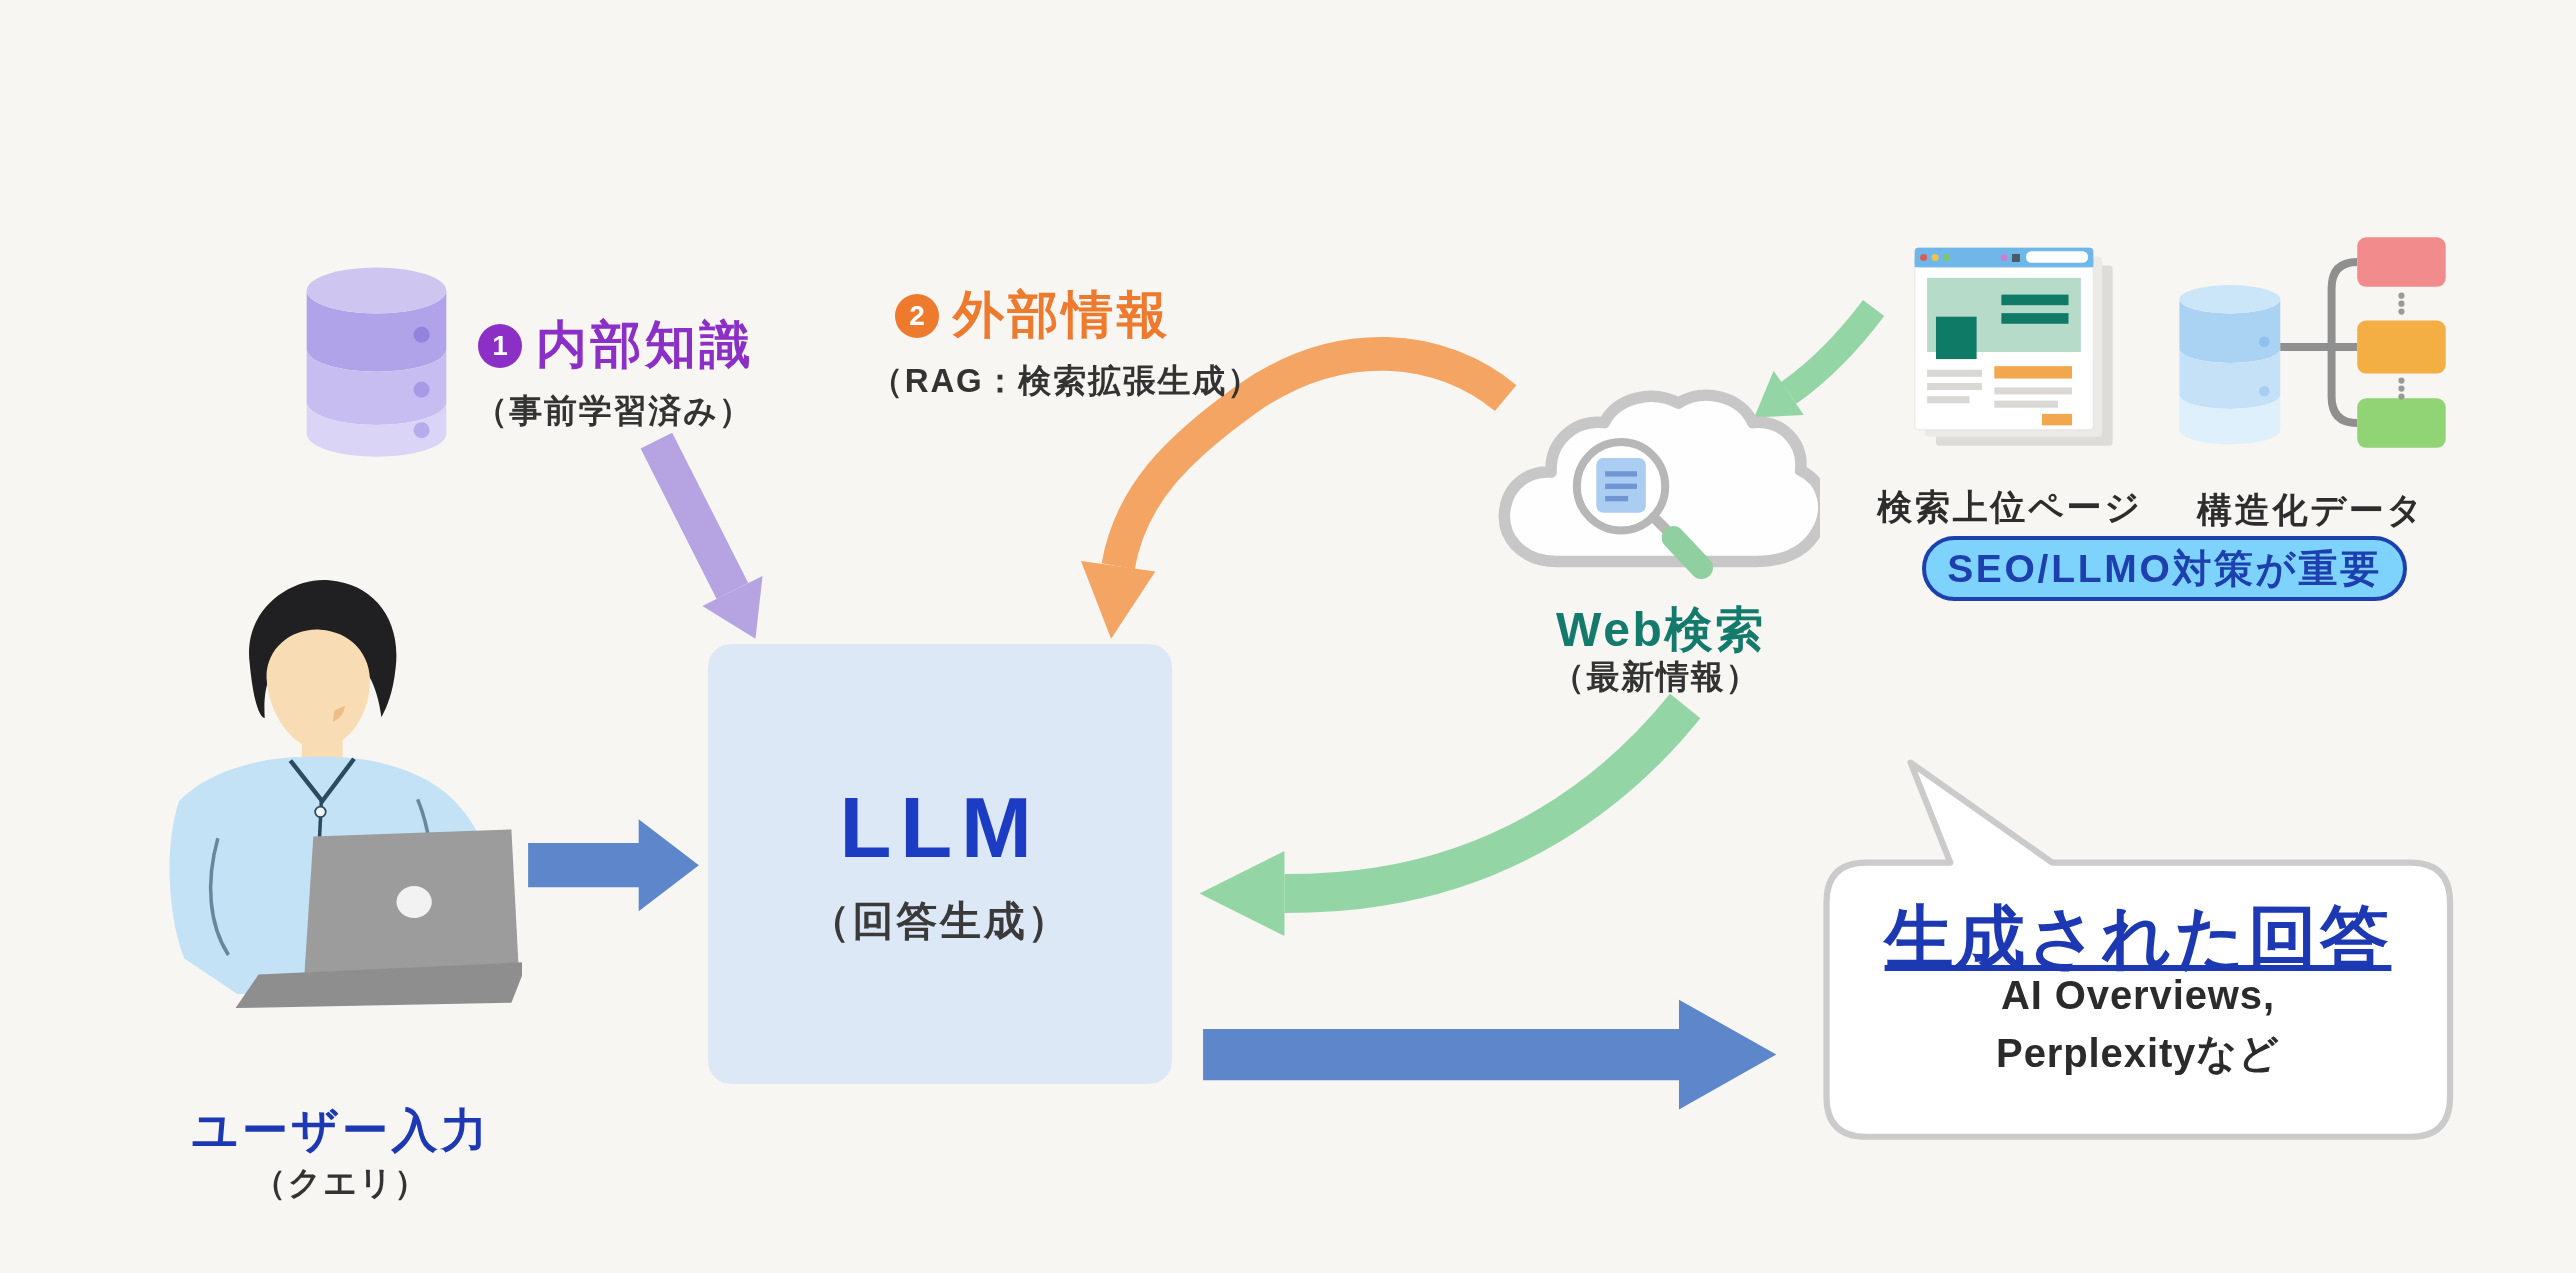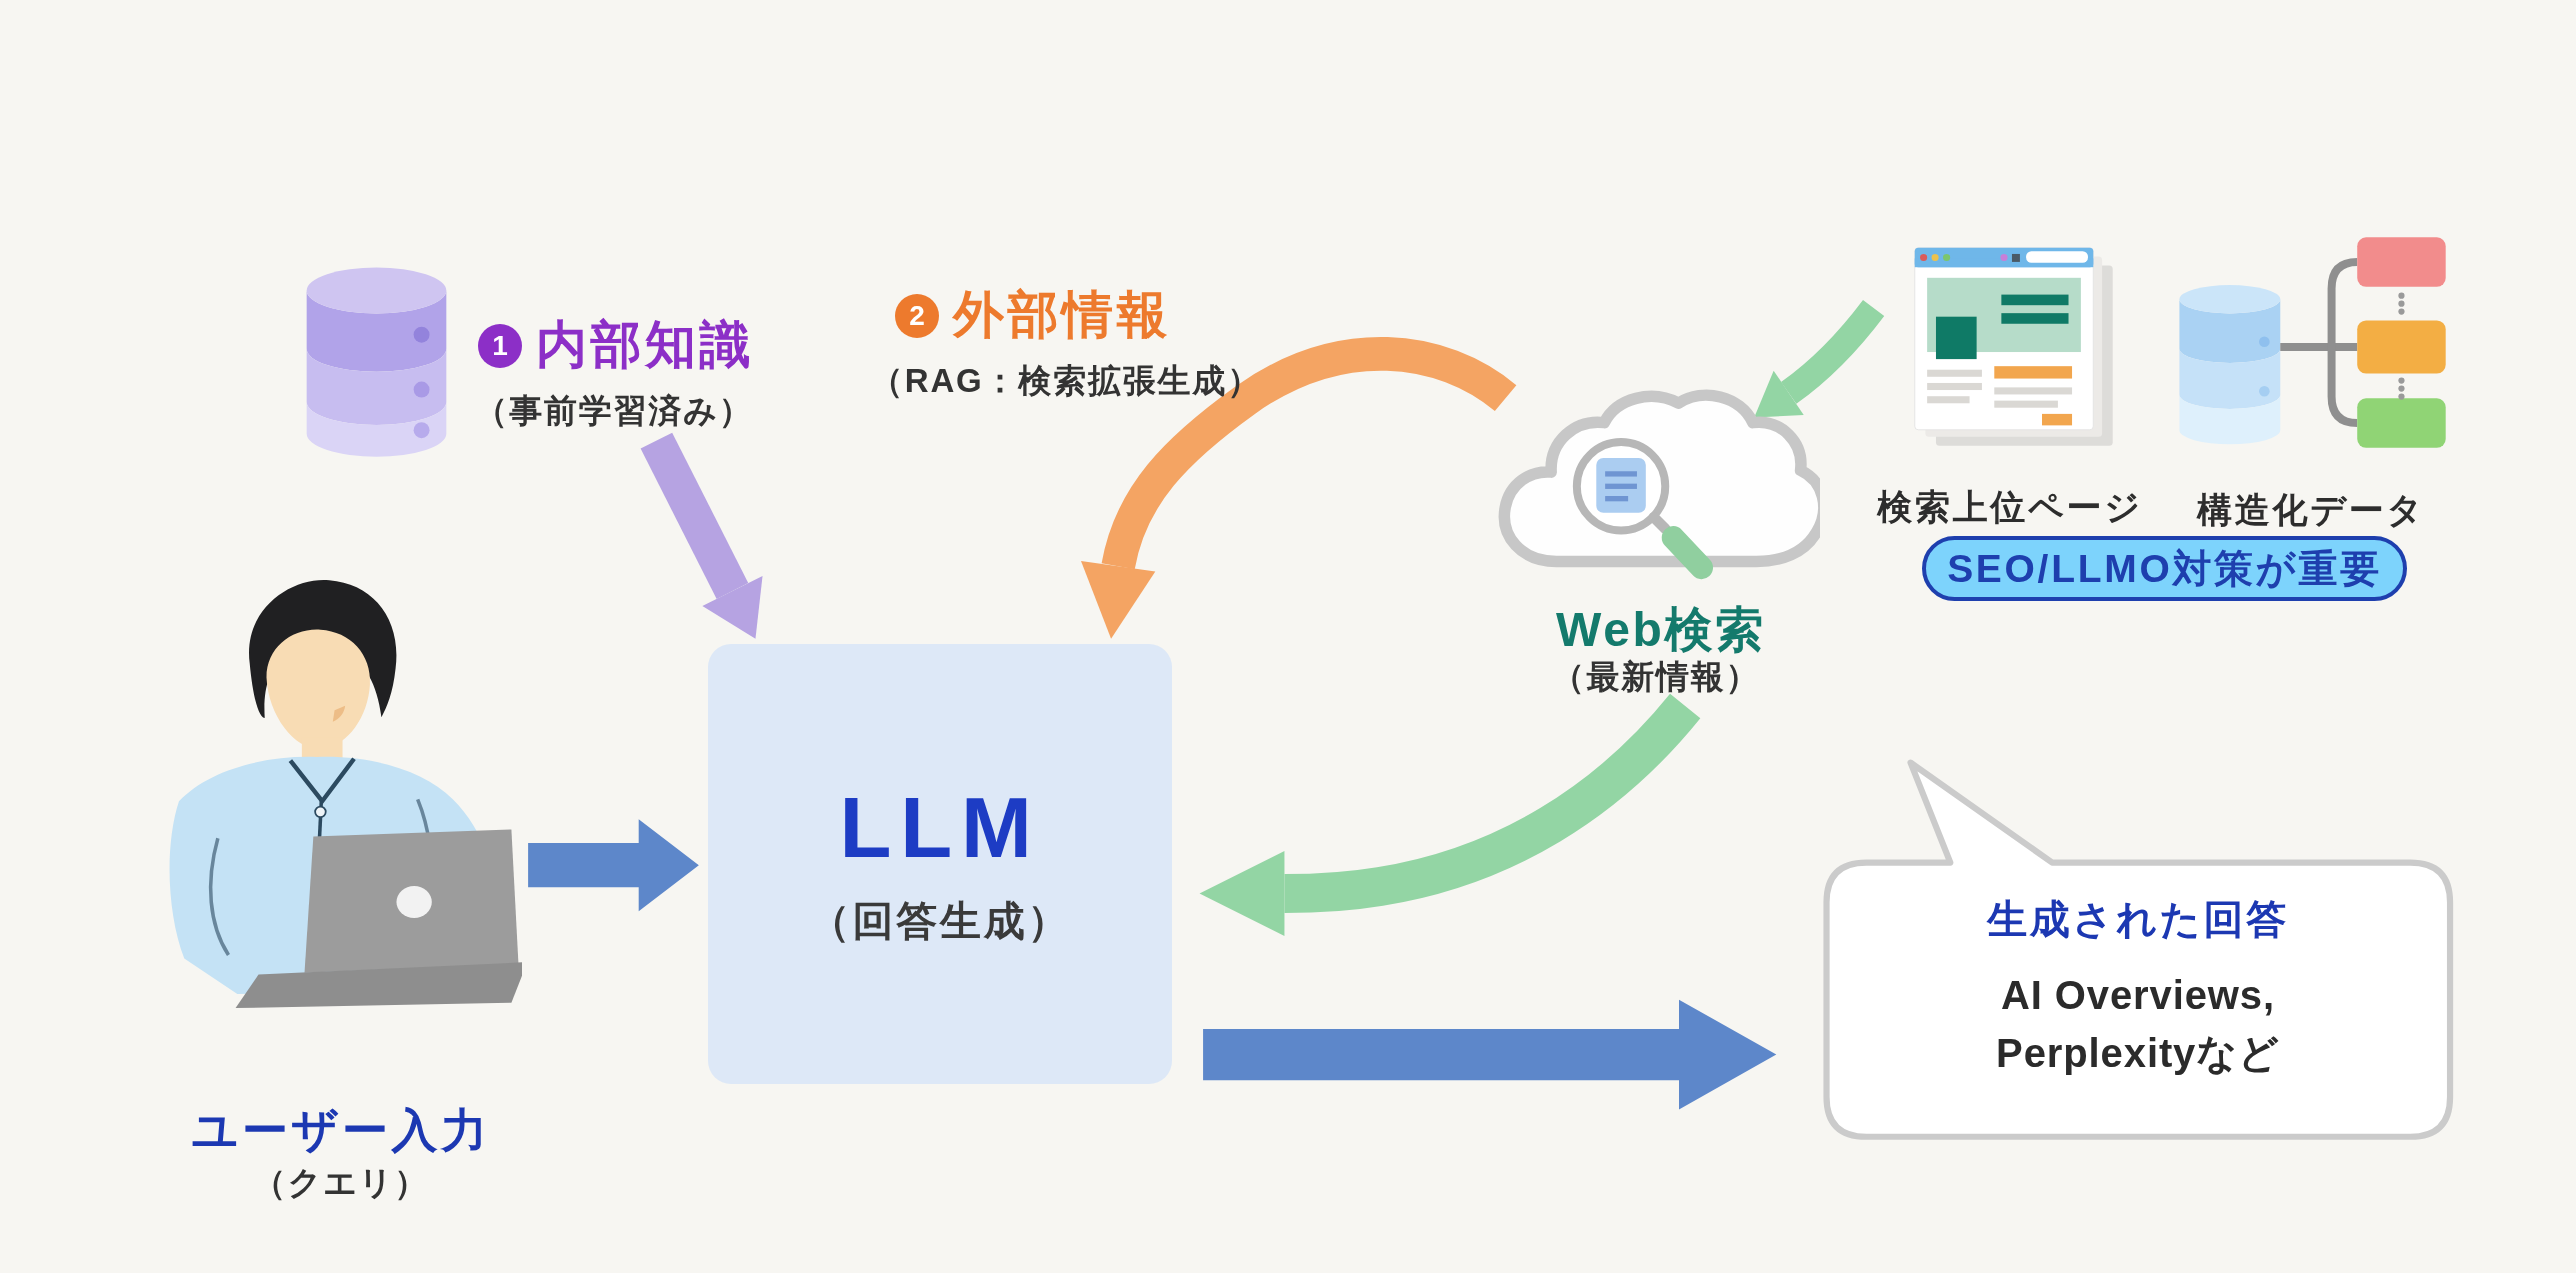--- a/index.html
+++ b/index.html
@@ -20,21 +20,21 @@
   .teal-label{font-size:48px;font-weight:700;color:#147a6c;letter-spacing:2.7px;}
   .caption{font-size:35px;font-weight:700;color:#2d2d2d;letter-spacing:2.7px;}
   .seo-badge{left:1922px;top:536px;width:485px;height:65px;border:4.4px solid #1e3fae;border-radius:35px;
              background:#7dd3fc;display:flex;align-items:center;justify-content:center;box-sizing:border-box;}
   .seo-badge span{font-size:39px;font-weight:700;color:#1e3fae;letter-spacing:2.7px;}
   .llm-box{left:708px;top:644px;width:464px;height:440px;background:#dde8f7;border-radius:23px;
            display:flex;flex-direction:column;align-items:center;justify-content:center;gap:17px;}
   .llm-title{font-size:85px;font-weight:700;color:#1d3cc4;letter-spacing:8.8px;}
   .llm-sub{font-size:41px;font-weight:700;color:#3a3a3a;letter-spacing:2.7px;}
   .blue-big{font-size:46px;font-weight:700;color:#1c38b2;letter-spacing:3.5px;}
-  .bubble-title{left:2138px;top:892px;font-size:40px;font-weight:700;color:#1c38b2;letter-spacing:2.7px;}
+  .bubble-title{left:2138px;top:892px;font-size:69px;font-weight:700;color:#1c38b2;letter-spacing:2.7px;text-decoration:underline;}
   .bubble-line{font-size:40px;color:#2b2b2b;font-weight:700;letter-spacing:0.9px;}
 </style>
 </head>
 <body>
 
 <div class="canvas">
 
 
   <svg class="abs" style="left:0;top:0;" width="2576" height="1274" viewBox="0 0 2912 1440">
 

